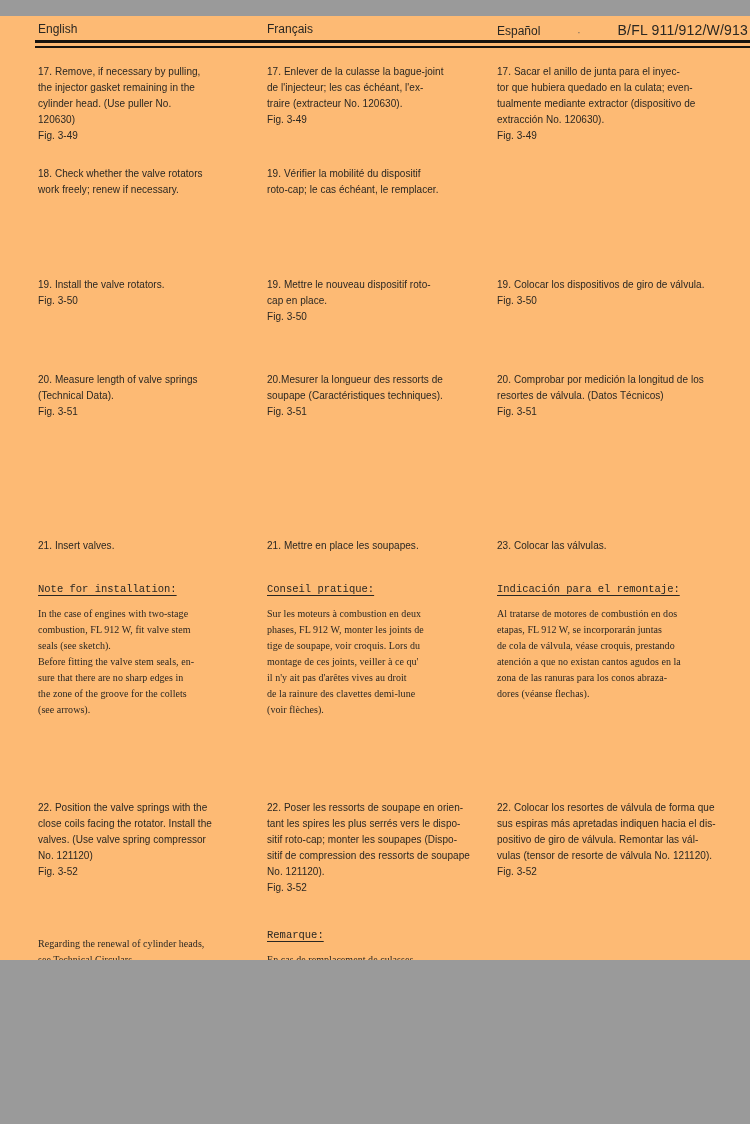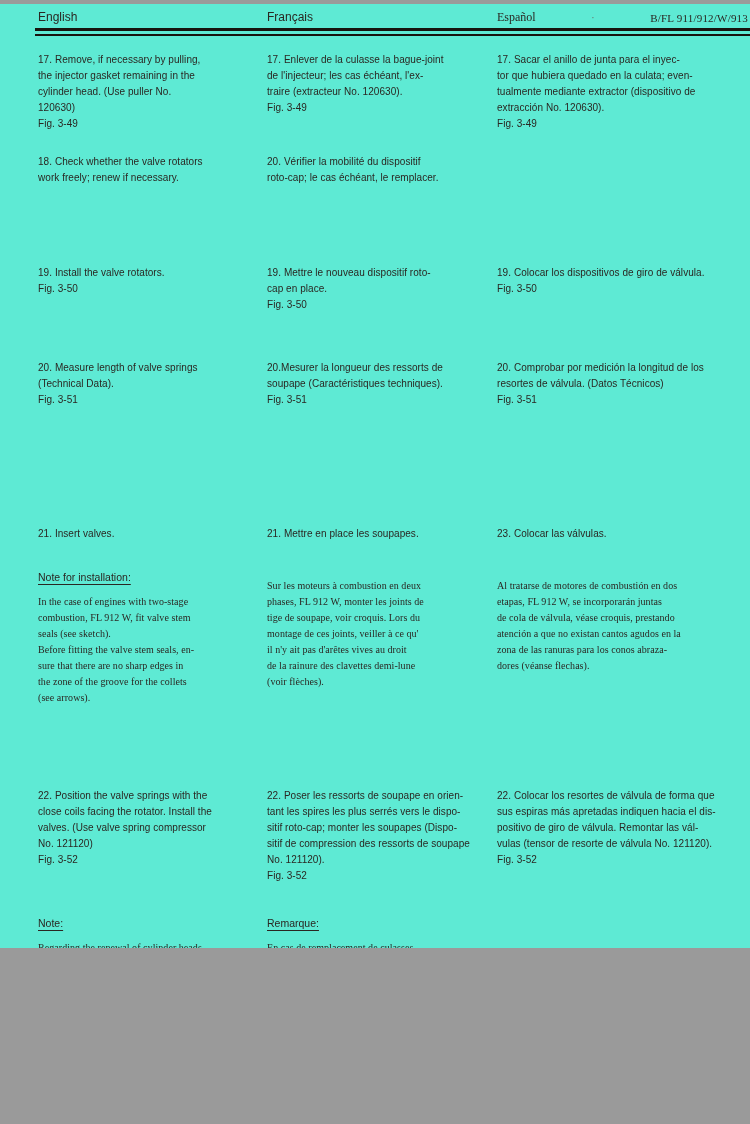--- a/index.html
+++ b/index.html
@@ -2,43 +2,42 @@
 <html><head>
 <meta charset="utf-8">
 <style>
   html, body { margin: 0; padding: 0; }
   body { background: #9a9a9a; font-family: "Liberation Sans", sans-serif; }
 
   .page {
     position: relative;
     width: 750px;
     height: 944px;
-    margin: 4px auto;
-    background: #5eead4;
+    margin: 16px auto;
+    background: #fdba74;
     color: #2a2722;
     overflow: hidden;
   }
 
   
   .hdr {
     position: absolute;
     top: 6px;
     left: 38px;
     width: 710px;
     display: grid;
     grid-template-columns: 229px 230px 251px;
     font-size: 12px;
   }
   .hdr-right {
     display: flex;
     justify-content: space-between;
-    align-items: center;
-    font-family: Liberation Serif, serif;
-  }
-  .model { font-size: 11px; letter-spacing: 0.2px; }
+    align-items: flex-end;
+  }
+  .model { font-size: 14px; letter-spacing: 0.2px; }
   .dot { color: #6b675f; font-size: 10px; }
 
   .rule { position: absolute; left: 35px; width: 715px; background: #17140f; }
   .rule-a { top: 24px; height: 3px; }
   .rule-b { top: 30px; height: 2px; }
 
   
   .row {
     position: absolute;
     left: 38px;
@@ -52,20 +51,21 @@
     line-height: 16px;
     letter-spacing: 0.05px;
   }
   .note-heading {
     white-space: pre;
     font-size: 10.5px;
     line-height: 16px;
     text-decoration: underline;
     text-underline-offset: 3px;
     text-decoration-thickness: 1px;
+    font-family: Liberation Mono, monospace;
   }
   .note-body { margin-top: 9px; font-family: Liberation Serif, serif; }
 
   
   .page-number {
     position: absolute;
     left: 14px;
     top: 1096px;
     font-size: 16px;
   }
@@ -108,21 +108,21 @@
     <div class="cell">17. Sacar el anillo de junta para el inyec-
 tor que hubiera quedado en la culata; even-
 tualmente mediante extractor (dispositivo de
 extracción No. 120630).
 Fig. 3-49</div>
   </section>
 
   <section class="row" style="top:150px">
     <div class="cell">18. Check whether the valve rotators
 work freely; renew if necessary.</div>
-    <div class="cell">20. Vérifier la mobilité du dispositif
+    <div class="cell">19. Vérifier la mobilité du dispositif
 roto-cap; le cas échéant, le remplacer.</div>
   </section>
 
   <section class="row" style="top:261px">
     <div class="cell">19. Install the valve rotators.
 Fig. 3-50</div>
     <div class="cell">19. Mettre le nouveau dispositif roto-
 cap en place.
 Fig. 3-50</div>
     <div class="cell">19. Colocar los dispositivos de giro de válvula.
@@ -152,29 +152,31 @@
       <div class="note-heading">Note for installation:</div>
       <div class="cell note-body">In the case of engines with two-stage
 combustion, FL 912 W, fit valve stem
 seals (see sketch).
 Before fitting the valve stem seals, en-
 sure that there are no sharp edges in
 the zone of the groove for the collets
 (see arrows).</div>
     </div>
     <div>
+      <div class="note-heading">Conseil pratique:</div>
       <div class="cell note-body">Sur les moteurs à combustion en deux
 phases, FL 912 W, monter les joints de
 tige de soupape, voir croquis. Lors du
 montage de ces joints, veiller à ce qu'
 il n'y ait pas d'arêtes vives au droit
 de la rainure des clavettes demi-lune
 (voir flèches).</div>
     </div>
     <div>
+      <div class="note-heading">Indicación para el remontaje:</div>
       <div class="cell note-body">Al tratarse de motores de combustión en dos
 etapas, FL 912 W, se incorporarán juntas
 de cola de válvula, véase croquis, prestando
 atención a que no existan cantos agudos en la
 zona de las ranuras para los conos abraza-
 dores (véanse flechas).</div>
     </div>
   </section>
 
   <section class="row" style="top:784px">
@@ -191,21 +193,20 @@
 Fig. 3-52</div>
     <div class="cell">22. Colocar los resortes de válvula de forma que
 sus espiras más apretadas indiquen hacia el dis-
 positivo de giro de válvula. Remontar las vál-
 vulas (tensor de resorte de válvula No. 121120).
 Fig. 3-52</div>
   </section>
 
   <section class="row" style="top:911px">
     <div>
-      <div class="note-heading">Note:</div>
       <div class="cell note-body">Regarding the renewal of cylinder heads,
 see Technical Circulars.</div>
     </div>
     <div>
       <div class="note-heading">Remarque:</div>
       <div class="cell note-body">En cas de remplacement de culasses,
 respecter Circulaires Techniques.</div>
     </div>
   </section>
 

